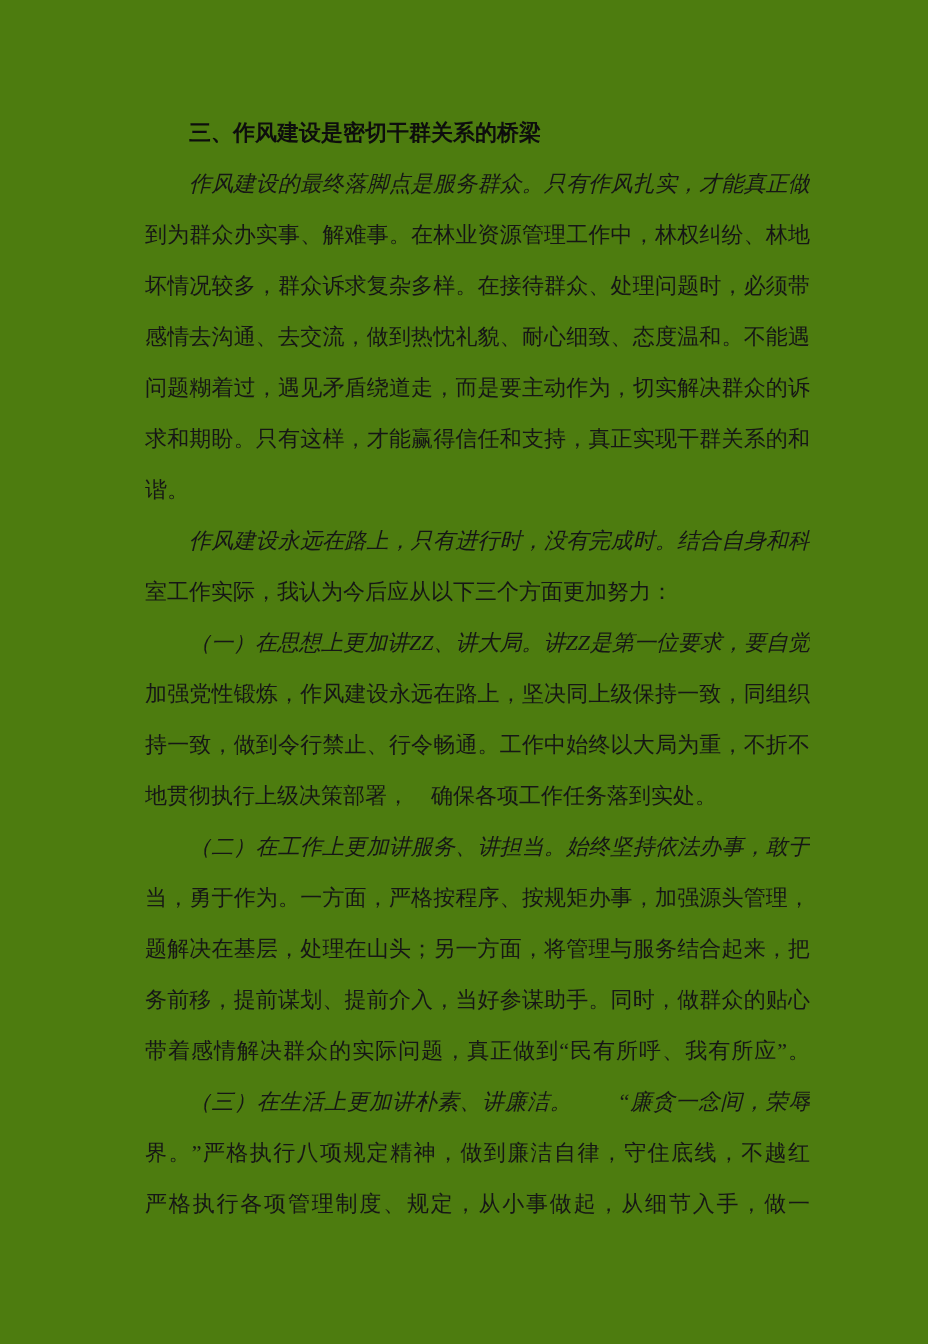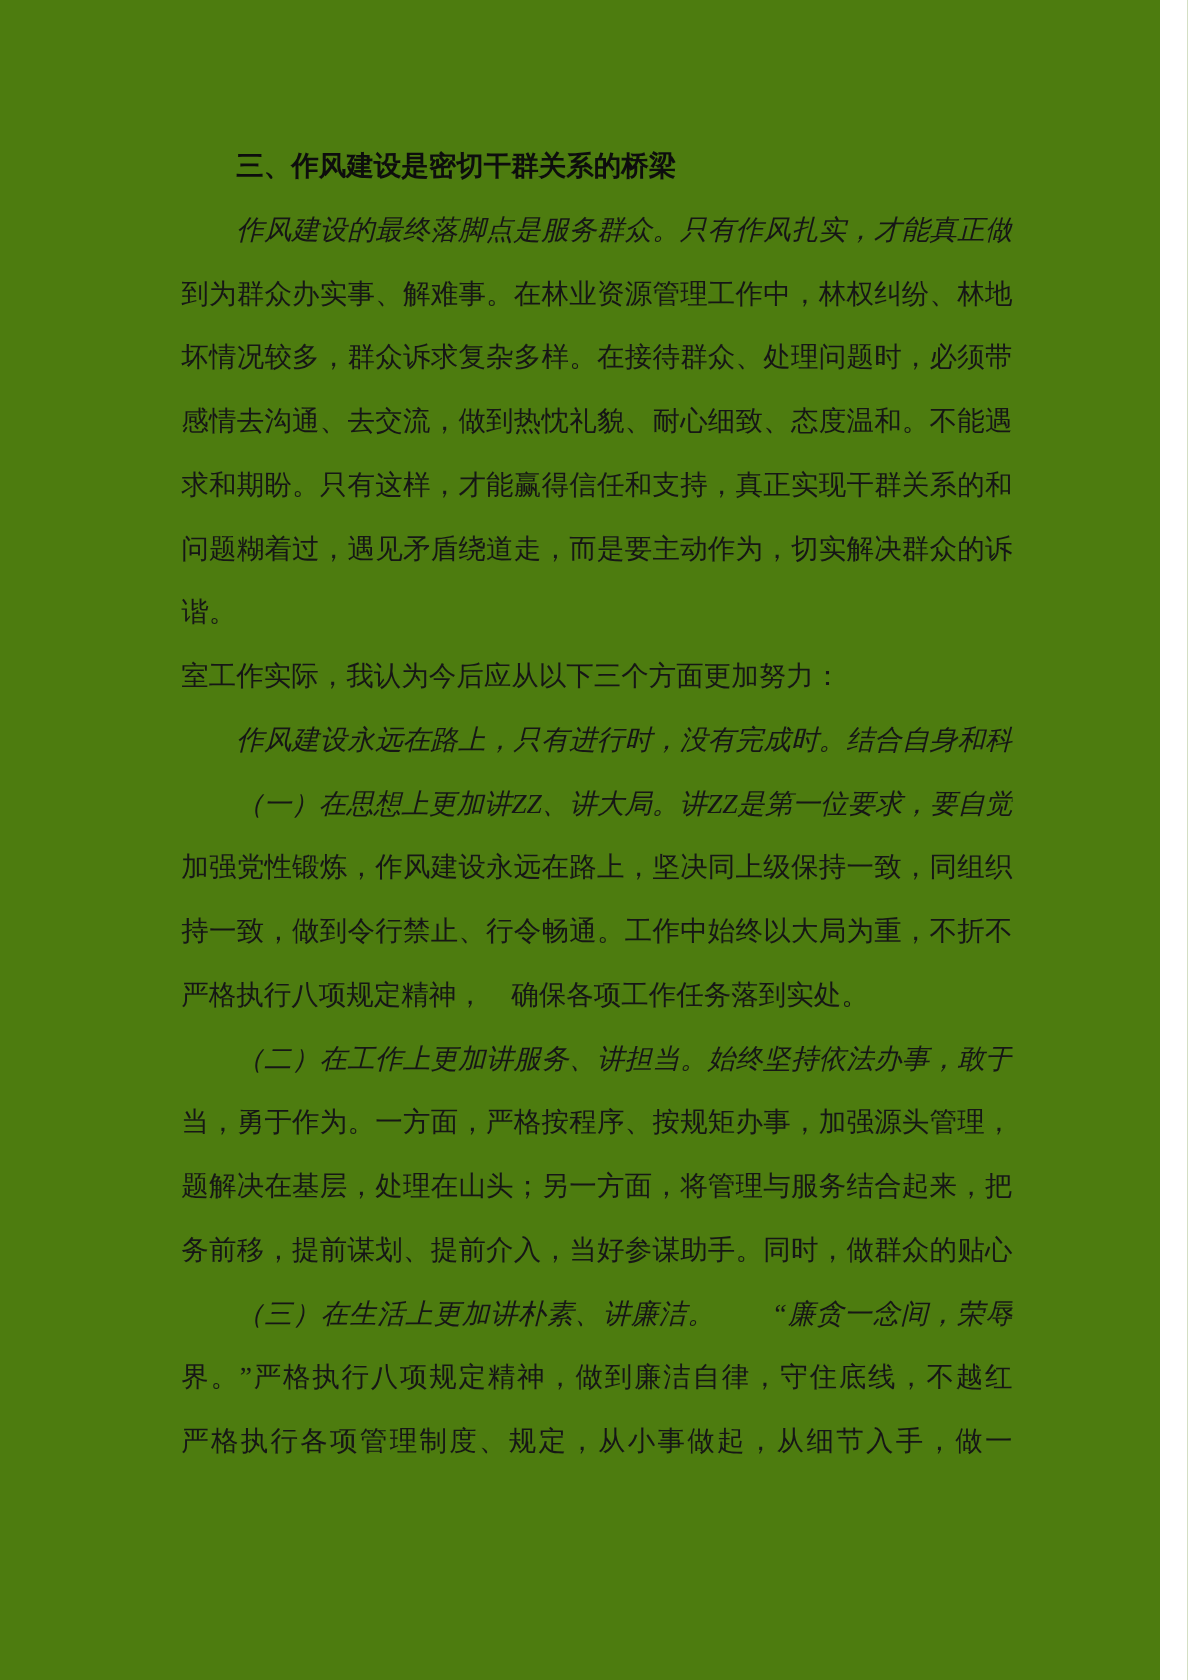--- a/index.html
+++ b/index.html
@@ -51,30 +51,31 @@
 </head>
 <body>
 
 <div class="page">
   <div class="text-block">
     <div class="line heading">三、作风建设是密切干群关系的桥梁</div>
     <div class="line indent">作风建设的最终落脚点是服务群众。只有作风扎实，才能真正做</div>
     <div class="line">到为群众办实事、解难事。在林业资源管理工作中，林权纠纷、林地破</div>
     <div class="line">坏情况较多，群众诉求复杂多样。在接待群众、处理问题时，必须带着</div>
     <div class="line">感情去沟通、去交流，做到热忱礼貌、耐心细致、态度温和。不能遇到</div>
+    <div class="line">问题糊着过，遇见矛盾绕道走，而是要主动作为，切实解决群众的诉</div>
     <div class="line">求和期盼。只有这样，才能赢得信任和支持，真正实现干群关系的和</div>
-    <div class="line">问题糊着过，遇见矛盾绕道走，而是要主动作为，切实解决群众的诉</div>
     <div class="line last">谐。</div>
+    <div class="line indent">作风建设永远在路上，只有进行时，没有完成时。结合自身和科</div>
     <div class="line last">室工作实际，我认为今后应从以下三个方面更加努力：</div>
-    <div class="line indent">作风建设永远在路上，只有进行时，没有完成时。结合自身和科</div>
     <div class="line indent">（一）在思想上更加讲ZZ、讲大局。讲ZZ是第一位要求，要自觉</div>
     <div class="line">加强党性锻炼，作风建设永远在路上，坚决同上级保持一致，同组织保</div>
     <div class="line">持一致，做到令行禁止、行令畅通。工作中始终以大局为重，不折不扣</div>
-    <div class="line last">严格执行八项规定精神，　确保各项工作任务落到实处。</div>
+    <div class="line last">地贯彻执行上级决策部署，　确保各项工作任务落到实处。</div>
     <div class="line indent">（二）在工作上更加讲服务、讲担当。始终坚持依法办事，敢于担</div>
     <div class="line">当，勇于作为。一方面，严格按程序、按规矩办事，加强源头管理，把问</div>
     <div class="line">题解决在基层，处理在山头；另一方面，将管理与服务结合起来，把服</div>
     <div class="line">务前移，提前谋划、提前介入，当好参谋助手。同时，做群众的贴心人，</div>
+    <div class="line">带着感情解决群众的实际问题，真正做到“民有所呼、我有所应”。</div>
     <div class="line indent">（三）在生活上更加讲朴素、讲廉洁。　　“廉贪一念间，荣辱两世</div>
     <div class="line">界。”严格执行八项规定精神，做到廉洁自律，守住底线，不越红线。</div>
     <div class="line">严格执行各项管理制度、规定，从小事做起，从细节入手，做一名“清</div>
   </div>
 </div>
 
 </body></html>

